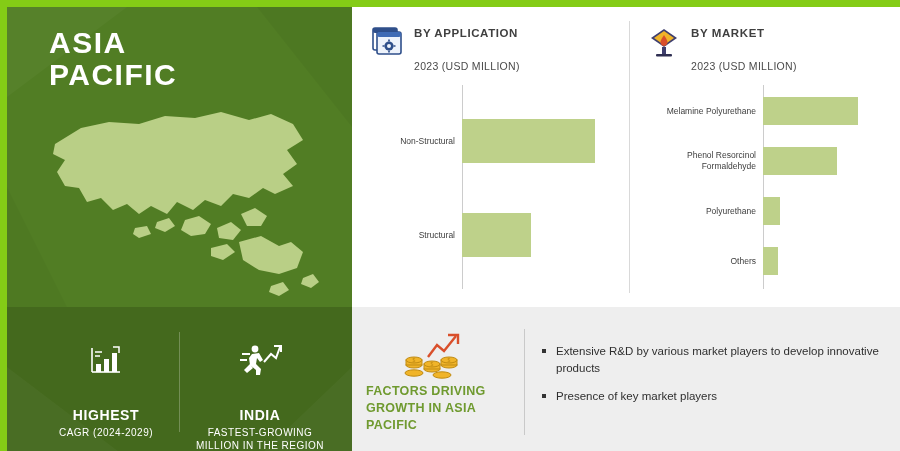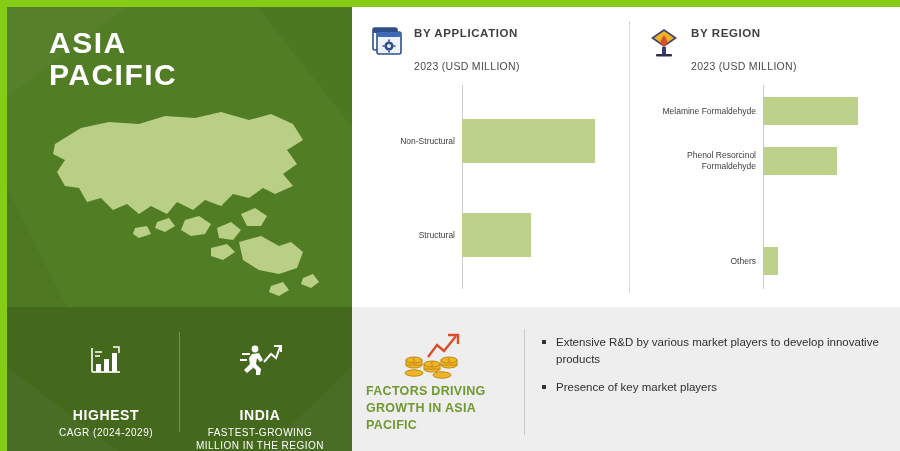--- a/index.html
+++ b/index.html
@@ -227,21 +227,21 @@
     position: absolute;
     left: 172px;
     top: 22px;
     width: 1px;
     height: 106px;
     background: #c9c9c9;
   }
   .factors-list {
     position: absolute;
     left: 190px;
-    top: 27px;
+    top: 36px;
     right: 16px;
     margin: 0;
     padding: 0;
     list-style: none;
   }
   .factors-list li {
     position: relative;
     font-size: 11.5px;
     color: #2f2f2f;
     line-height: 1.45;
@@ -388,42 +388,48 @@
     <div class="chart-block chart-right">
       <div class="chart-head">
         <svg class="head-icon" viewBox="0 0 34 34">
           <polygon points="17,4 30,13 17,22 4,13" fill="#3f3f6e"></polygon>
           <polygon points="17,6 27,13 17,20 7,13" fill="#f0b429"></polygon>
           <path d="M17,10 C14.5,14 13.5,15.5 13.5,17.2 C13.5,19.4 15.2,21 17,21 C18.8,21 20.5,19.4 20.5,17.2 C20.5,15.5 19.5,14 17,10 Z" fill="#d94f2b"></path>
           <rect x="15" y="22" width="4" height="7" fill="#3f3f6e"></rect>
           <rect x="9" y="29" width="16" height="2.4" rx="1" fill="#2f2f52"></rect>
         </svg>
         <div>
-          <div class="chart-title">BY REGION</div>
+          <div class="chart-title">BY MARKET</div>
           <div class="chart-sub">2023 (USD MILLION)</div>
         </div>
       </div>
 
       <div class="bars">
         <div class="axis-line" style="left:116px;"></div>
 
         <div class="bar-row" style="top:12px; height:28px;">
-          <div class="bar-label" style="width:116px;">Melamine Formaldehyde</div>
+          <div class="bar-label" style="width:116px;">Melamine Polyurethane</div>
           <div class="bar-track">
             <div class="bar-fill" style="width:95px;"></div>
           </div>
         </div>
 
         <div class="bar-row" style="top:62px; height:28px;">
           <div class="bar-label" style="width:116px;">Phenol Resorcinol Formaldehyde</div>
           <div class="bar-track">
             <div class="bar-fill" style="width:74px;"></div>
           </div>
         </div>
 
+        <div class="bar-row" style="top:112px; height:28px;">
+          <div class="bar-label" style="width:116px;">Polyurethane</div>
+          <div class="bar-track">
+            <div class="bar-fill" style="width:17px;"></div>
+          </div>
+        </div>
 
         <div class="bar-row" style="top:162px; height:28px;">
           <div class="bar-label" style="width:116px;">Others</div>
           <div class="bar-track">
             <div class="bar-fill" style="width:15px;"></div>
           </div>
         </div>
       </div>
     </div>
   </div>

